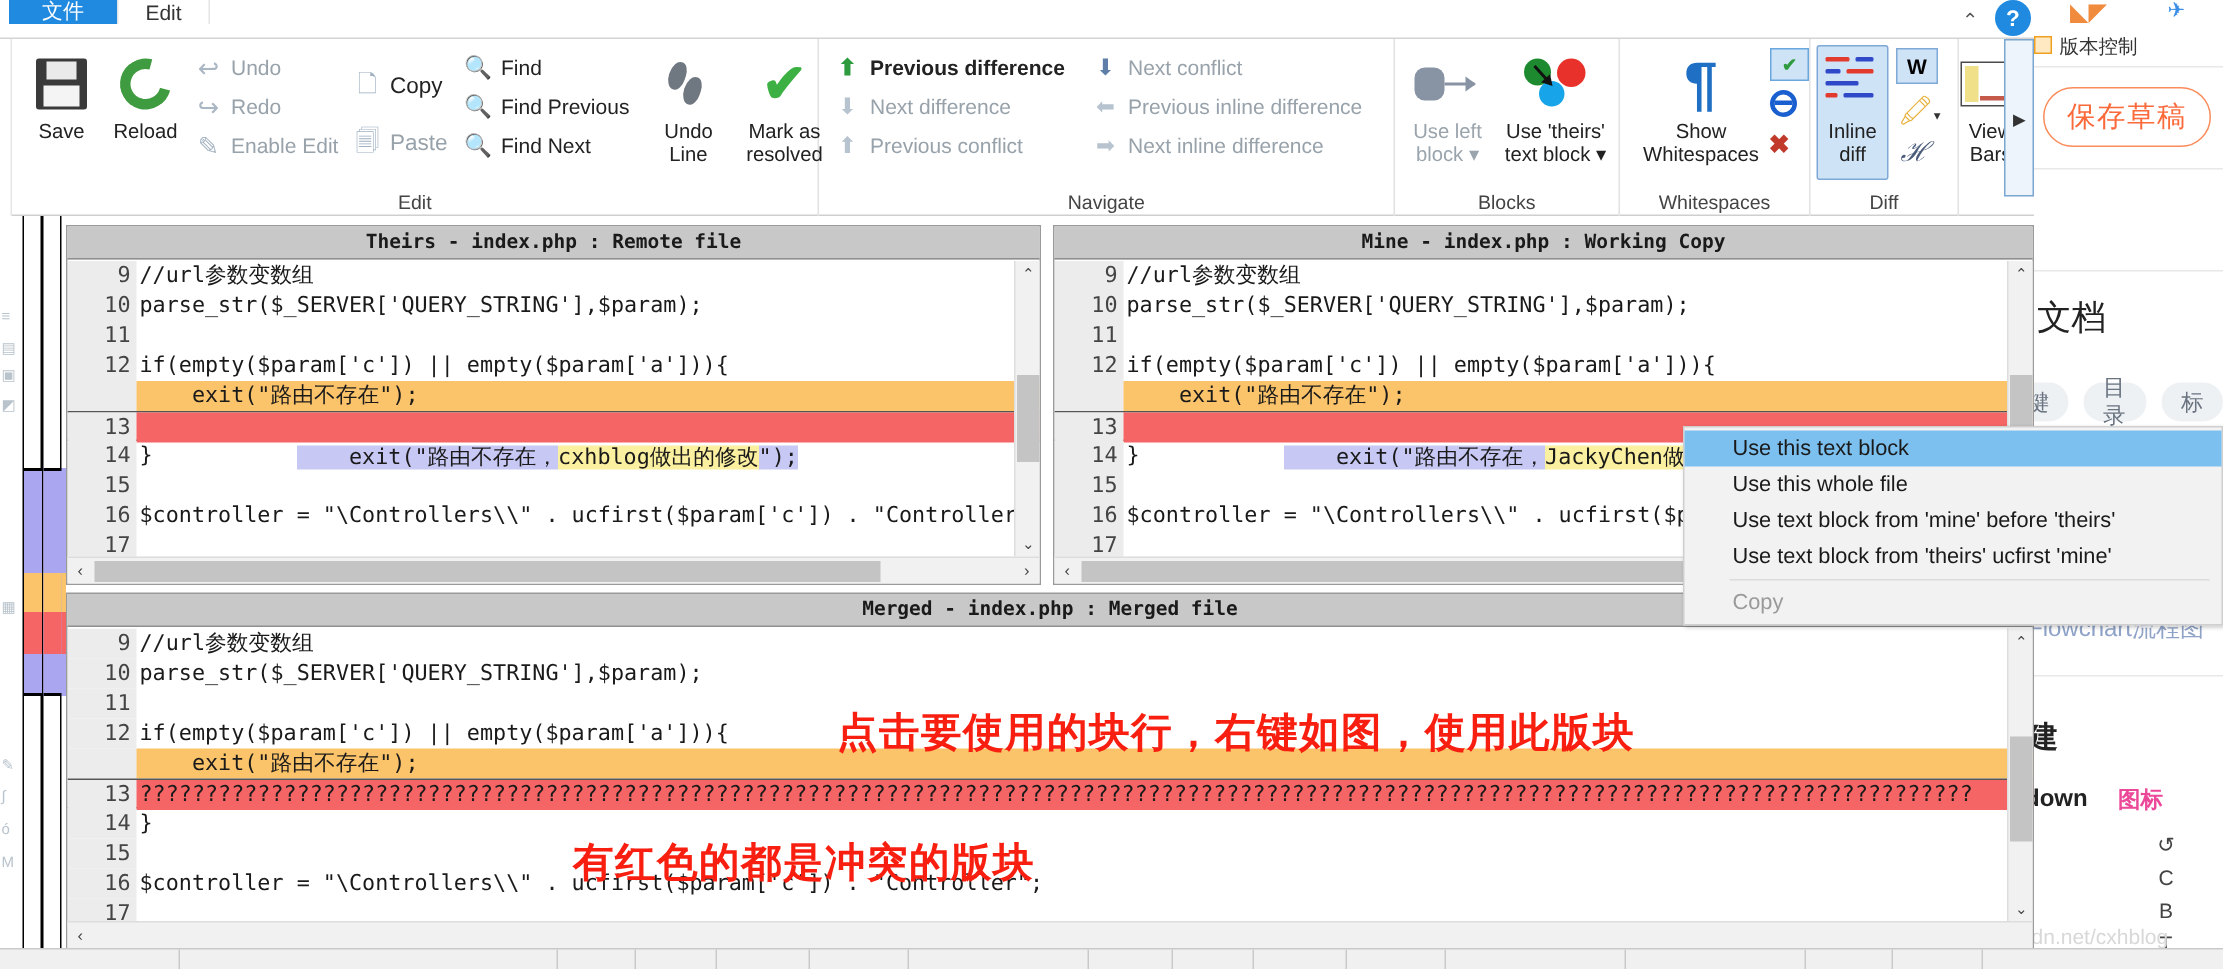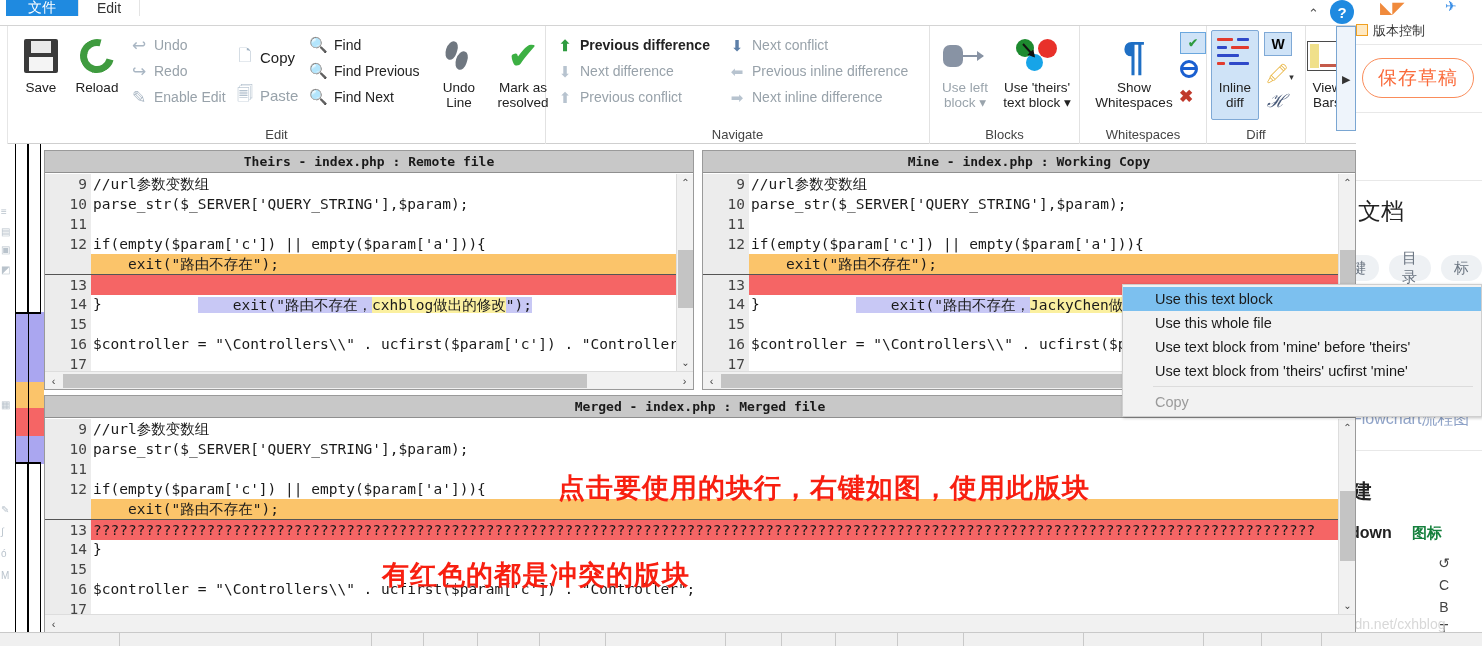--- a/index.html
+++ b/index.html
@@ -28,21 +28,21 @@
     background:#fff; letter-spacing:1px;
   }
   .bg-doc { position:absolute; left:1358px; top:196px; font-size:23px; font-weight:normal; color:#222;}
   .bg-chiprow { position:absolute; left:1338px; top:255px; display:flex; gap:10px; }
   .bg-chip { height:26px; padding:0 13px; border-radius:13px; background:#eef1f4; color:#6a7480;
              font-size:15px; display:flex; align-items:center; }
   .bg-bluebar { position:absolute; left:1352px; top:290px; width:130px; height:18px; background:#9fd2f5;}
   .bg-flow { position:absolute; left:1352px; top:409px; font-size:16px; color:#8fa3c8; white-space:nowrap;}
   .bg-jian { position:absolute; left:1352px; top:478px; font-size:20px; font-weight:bold; color:#222;}
   .bg-down { position:absolute; left:1350px; top:524px; font-size:16px; font-weight:bold; color:#222;}
-  .bg-tubiao { position:absolute; left:1412px; top:524px; font-size:15px; font-weight:bold; color:#15803d;}
+  .bg-tubiao { position:absolute; left:1412px; top:524px; font-size:15px; font-weight:bold; color:#ec4899;}
   .bg-glyphs { position:absolute; left:1434px; top:552px; font-size:14px; color:#444; line-height:22px; text-align:center; width:20px;}
   .bg-watermark { position:absolute; left:1268px; top:616px; font-size:14px; color:#d8d8d8; white-space:nowrap; }
 
   
   .app { position:absolute; left:0; top:0; width:1356px; height:646px; background:#ffffff; z-index:2; overflow:hidden; }
 
   
   .tabstrip { position:absolute; left:0; top:0; width:1356px; height:26px; background:#ffffff; border-bottom:1px solid #d4d4d4; }
   .tab { position:absolute; top:0; height:16px; display:flex; align-items:center; justify-content:center; font-size:14px; }
   .tab.active { left:6px; width:72px; background:#1f8ae0; color:#fff; }

